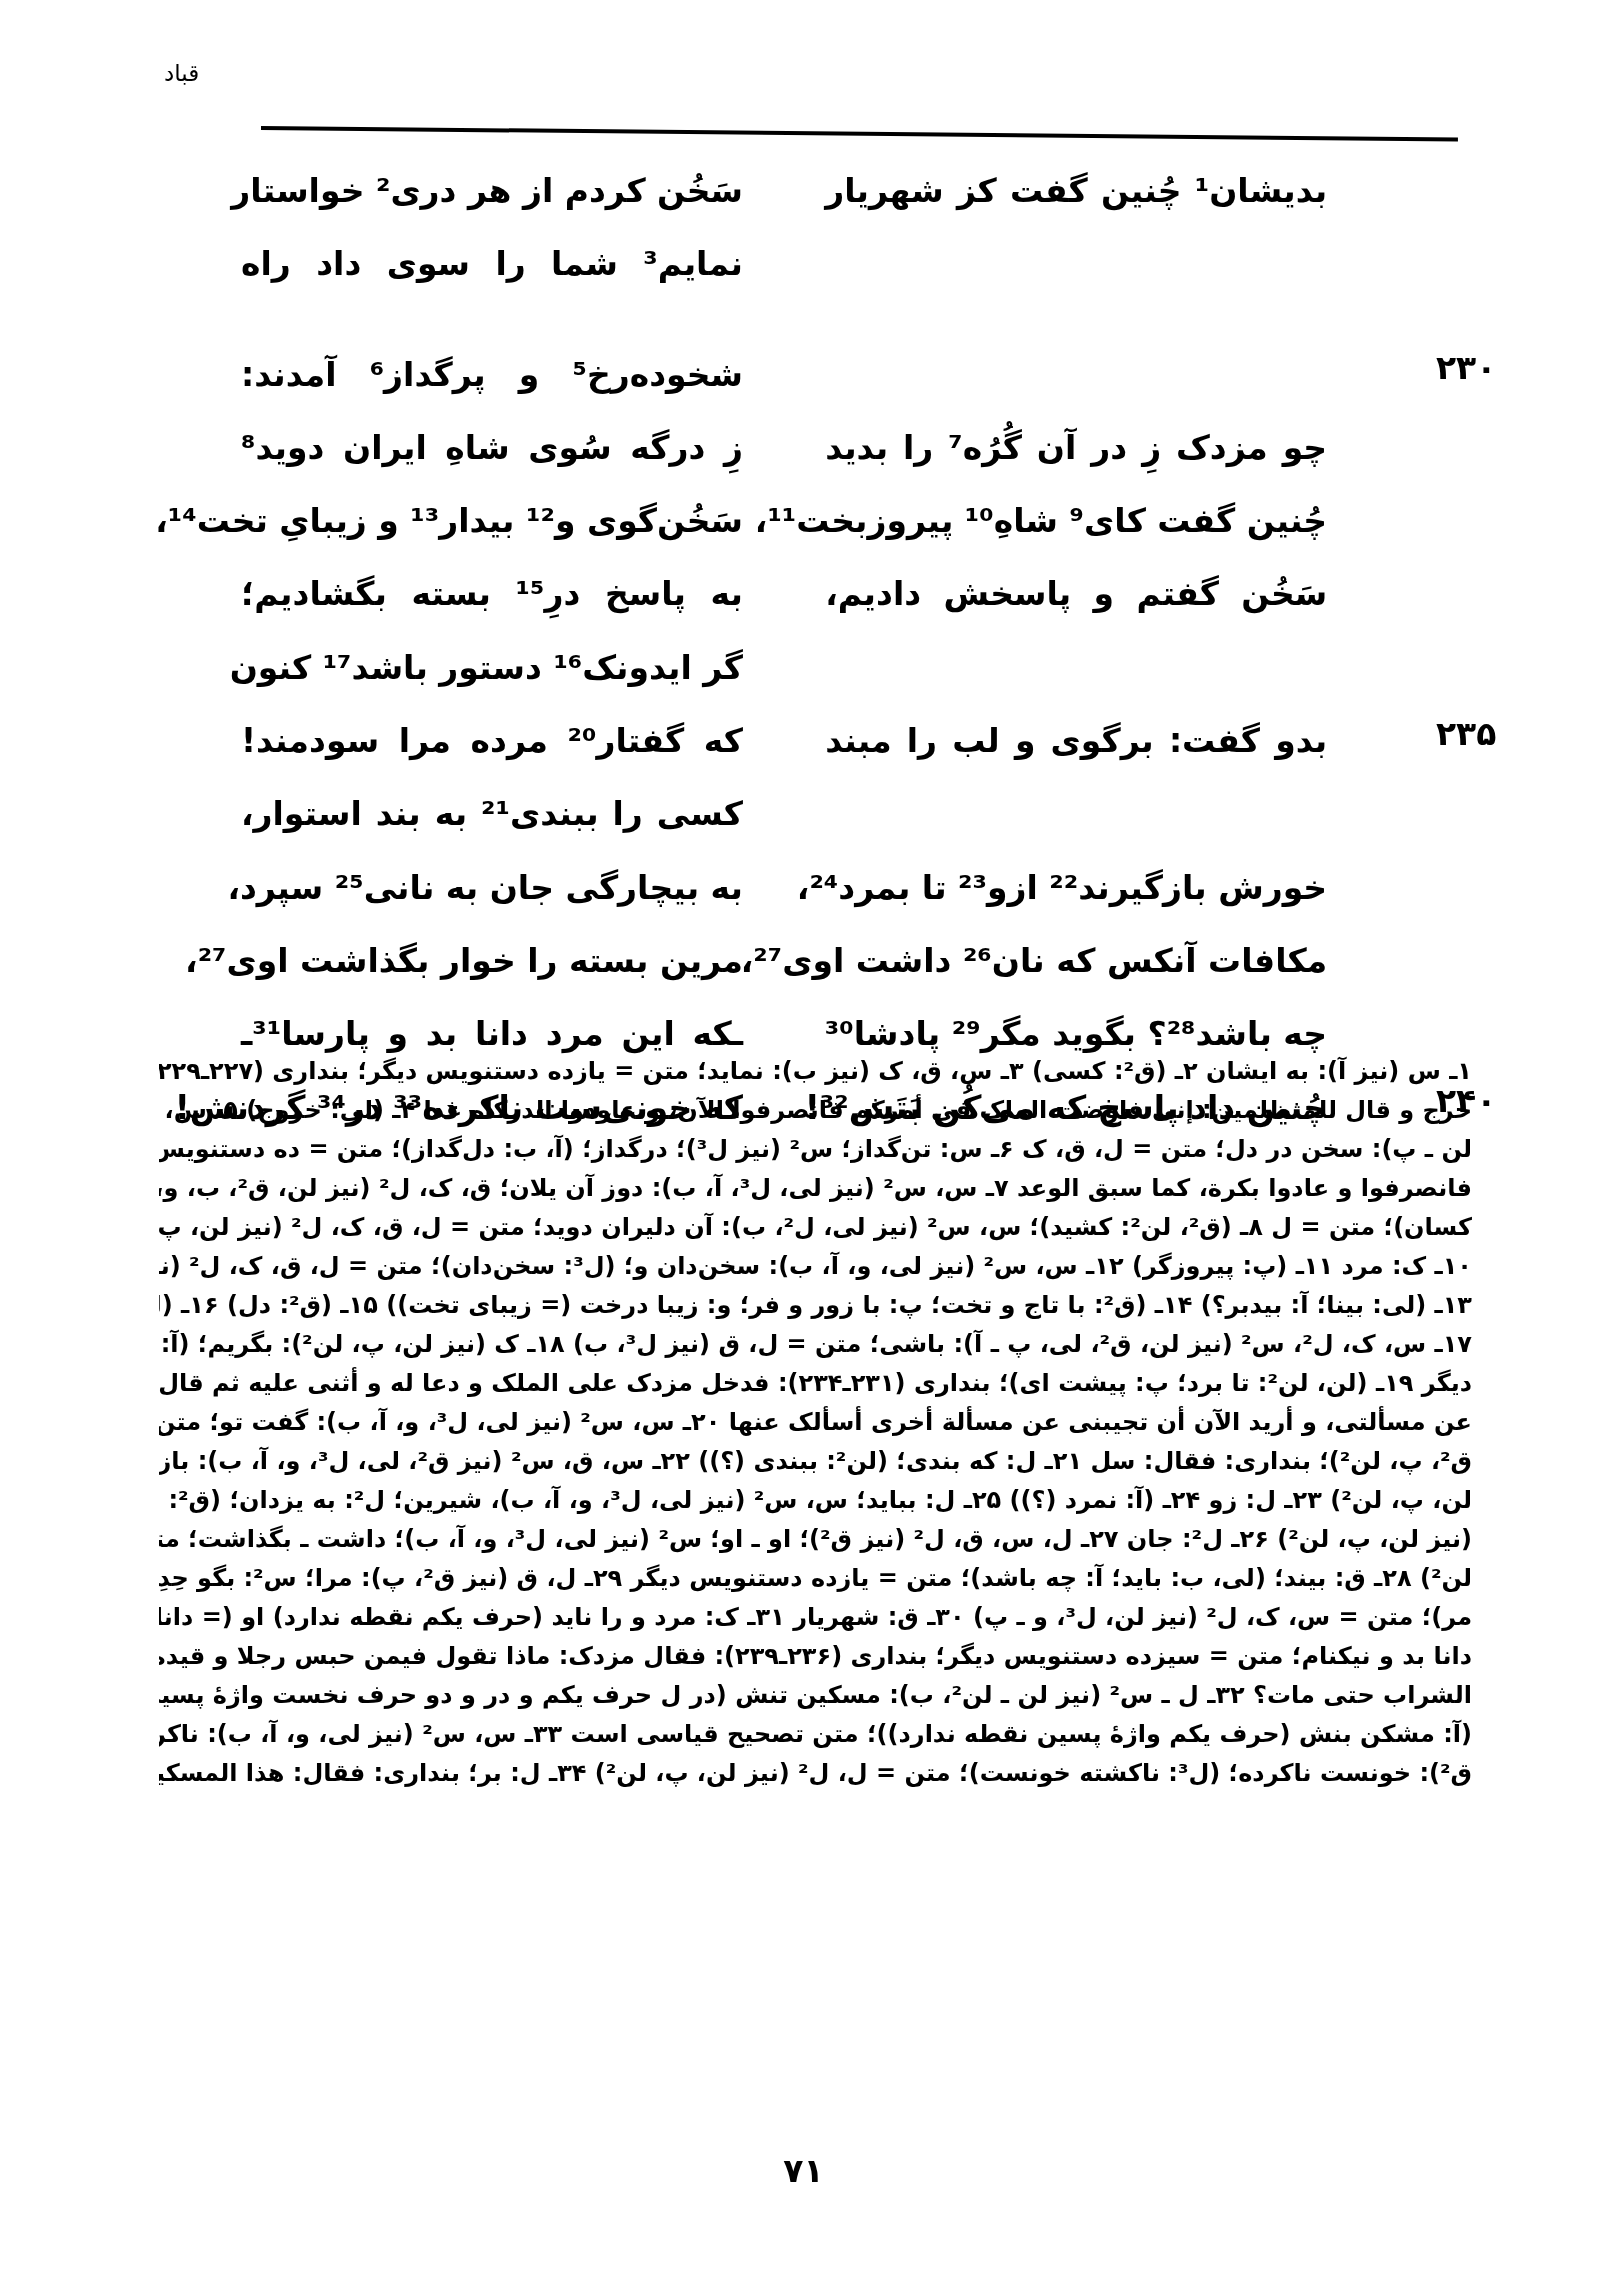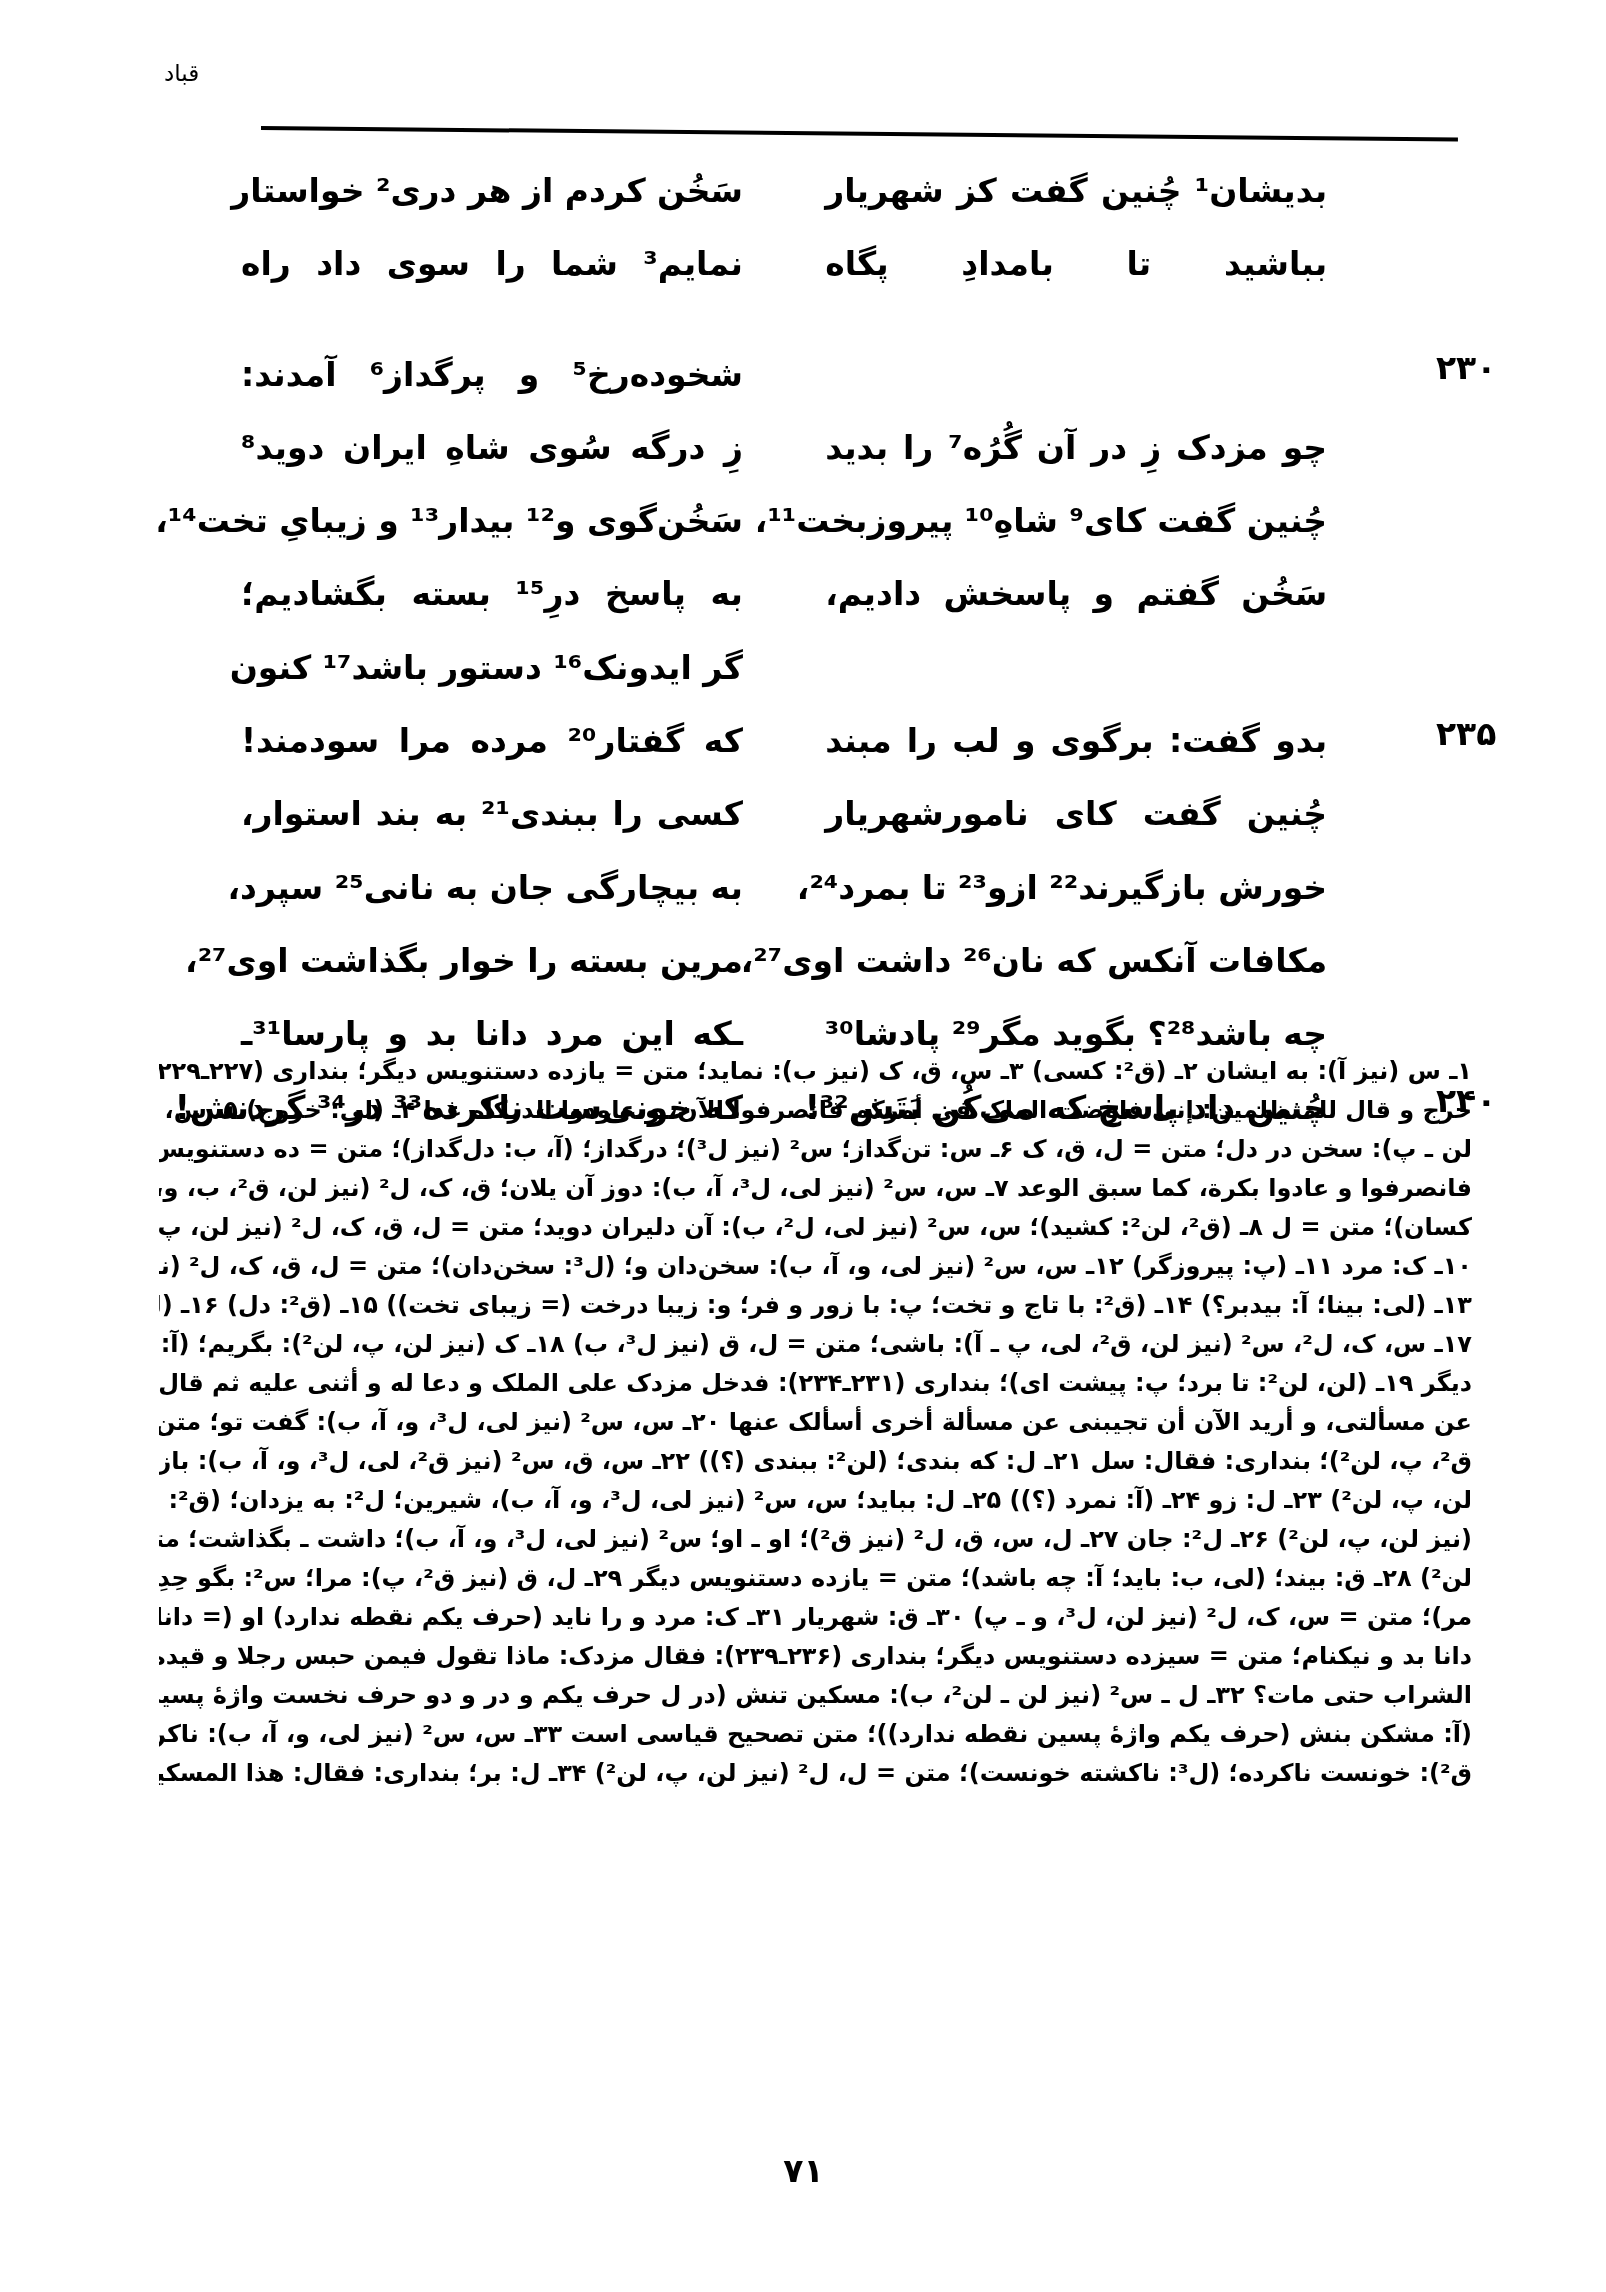--- a/index.html
+++ b/index.html
@@ -49,21 +49,20 @@
 <div class="rule"></div>
 
 <div class="verses">
   <div class="couplet">
     <span class="line-num"></span>
     <span class="hemi">بدیشان¹ چُنین گفت کز شهریار</span>
     <span class="hemi">سَخُن کردم از هر دری² خواستار</span>
   </div>
   <div class="couplet">
     <span class="line-num"></span>
-    <span class="hemi">بباشید تا بامدادِ پگاه</span>
     <span class="hemi">نمایم³ شما را سوی داد راه</span>
   </div>
   <div class="stanza-gap"></div>
   <div class="couplet">
     <span class="line-num">۲۳۰</span>
     <span class="hemi">شخوده‌رخ⁵ و پرگداز⁶ آمدند:</span>
   </div>
   <div class="couplet">
     <span class="line-num"></span>
     <span class="hemi">چو مزدک زِ در آن گُرُه⁷ را بدید</span>
@@ -83,21 +82,20 @@
     <span class="line-num"></span>
     <span class="hemi">گر ایدونک¹⁶ دستور باشد¹⁷ کنون</span>
   </div>
   <div class="couplet">
     <span class="line-num">۲۳۵</span>
     <span class="hemi">بدو گفت: برگوی و لب را مبند</span>
     <span class="hemi">که گفتار²⁰ مرده مرا سودمند!</span>
   </div>
   <div class="couplet">
     <span class="line-num"></span>
-    <span class="hemi">چُنین گفت کای نامورشهریار</span>
     <span class="hemi">کسی را ببندی²¹ به بند استوار،</span>
   </div>
   <div class="couplet">
     <span class="line-num"></span>
     <span class="hemi">خورش بازگیرند²² ازو²³ تا بمرد²⁴،</span>
     <span class="hemi">به بیچارگی جان به نانی²⁵ سپرد،</span>
   </div>
   <div class="couplet">
     <span class="line-num"></span>
     <span class="hemi">مکافات آنکس که نان²⁶ داشت اوی²⁷،</span>

